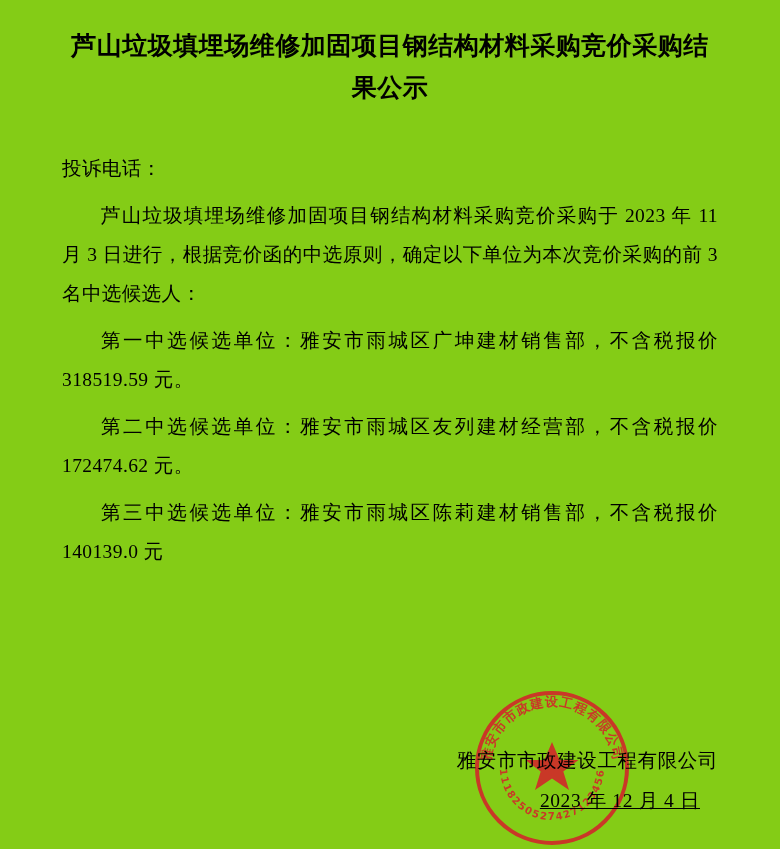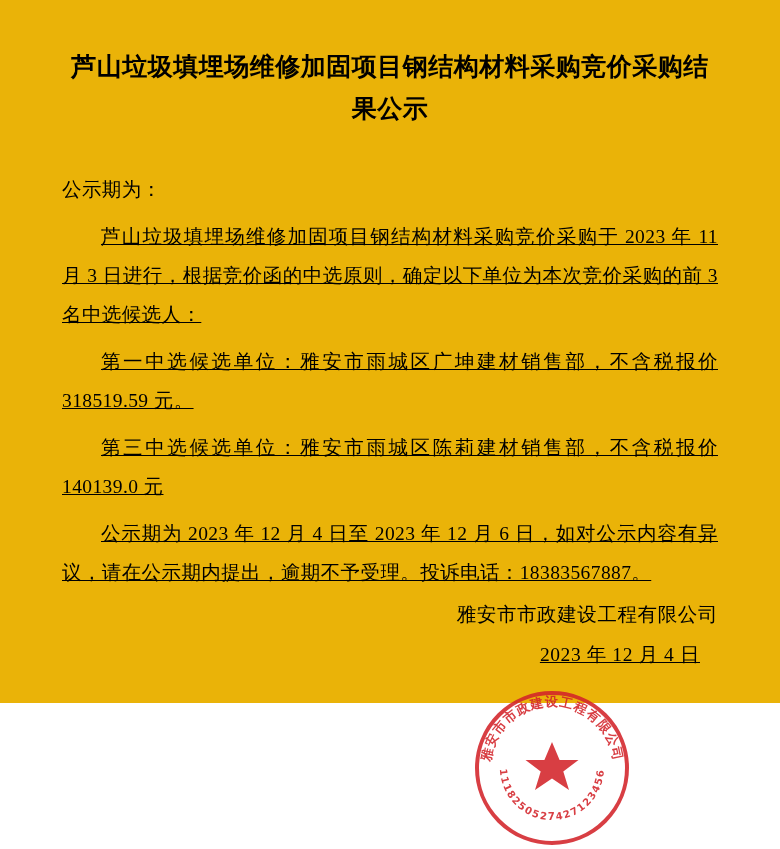--- a/index.html
+++ b/index.html
@@ -11,24 +11,24 @@
     width: 780px;
     height: 849px;
     font-family: "Liberation Serif", "DejaVu Serif", serif;
     color: #000000;
     position: relative;
     overflow: hidden;
   }
   .page {
     position: relative;
     width: 780px;
-    height: 703px;
-    background: #eab308;
+    height: 849px;
+    background: #84cc16;
     box-sizing: border-box;
-    padding: 36px 62px 0 62px;
+    padding: 15px 62px 0 62px;
   }
   .doc-title {
     font-family: "DejaVu Sans", "Liberation Sans", sans-serif;
     font-weight: bold;
     font-size: 25px;
     line-height: 42px;
     text-align: center;
     letter-spacing: 0.5px;
     margin: 10px 0 0 0;
     padding: 0 6px;
@@ -39,21 +39,20 @@
   p.para {
     font-size: 19.5px;
     line-height: 39px;
     margin: 0 0 8px 0;
     text-align: justify;
     text-justify: inter-ideograph;
     letter-spacing: 0.4px;
   }
   p.indent {
     text-indent: 2em;
-    text-decoration: underline;
   }
   p.tight {
     margin-bottom: 0;
   }
   .signature-area {
     position: absolute;
     right: 62px;
     bottom: 28px;
     width: 440px;
     text-align: right;
@@ -91,25 +90,25 @@
   }
 </style>
 </head>
 <body>
 
 <div class="page">
 
   <h1 class="doc-title">芦山垃圾填埋场维修加固项目钢结构材料采购竞价采购结果公示</h1>
 
   <div class="body-block">
-    <p class="para">公示期为：</p>
+    <p class="para">投诉电话：</p>
     <p class="para indent">芦山垃圾填埋场维修加固项目钢结构材料采购竞价采购于 2023 年 11 月 3 日进行，根据竞价函的中选原则，确定以下单位为本次竞价采购的前 3 名中选候选人：</p>
     <p class="para indent">第一中选候选单位：雅安市雨城区广坤建材销售部，不含税报价 318519.59 元。</p>
+    <p class="para indent">第二中选候选单位：雅安市雨城区友列建材经营部，不含税报价 172474.62 元。</p>
     <p class="para indent">第三中选候选单位：雅安市雨城区陈莉建材销售部，不含税报价 140139.0 元</p>
-    <p class="para indent tight">公示期为 2023 年 12 月 4 日至 2023 年 12 月 6 日，如对公示内容有异议，请在公示期内提出，逾期不予受理。投诉电话：18383567887。</p>
   </div>
 
   <div class="seal">
     <svg viewBox="0 0 164 164" xmlns="http://www.w3.org/2000/svg" aria-hidden="true">
       <defs>
         <path id="sealTopArc" d="M 20,82 A 62,62 0 0 1 144,82"></path>
         <path id="sealBottomArc" d="M 30,82 A 52,52 0 0 0 134,82"></path>
       </defs>
       <circle cx="82" cy="82" r="75" fill="none" stroke="#d3242a" stroke-width="4"></circle>
       <g transform="translate(82,82)">

